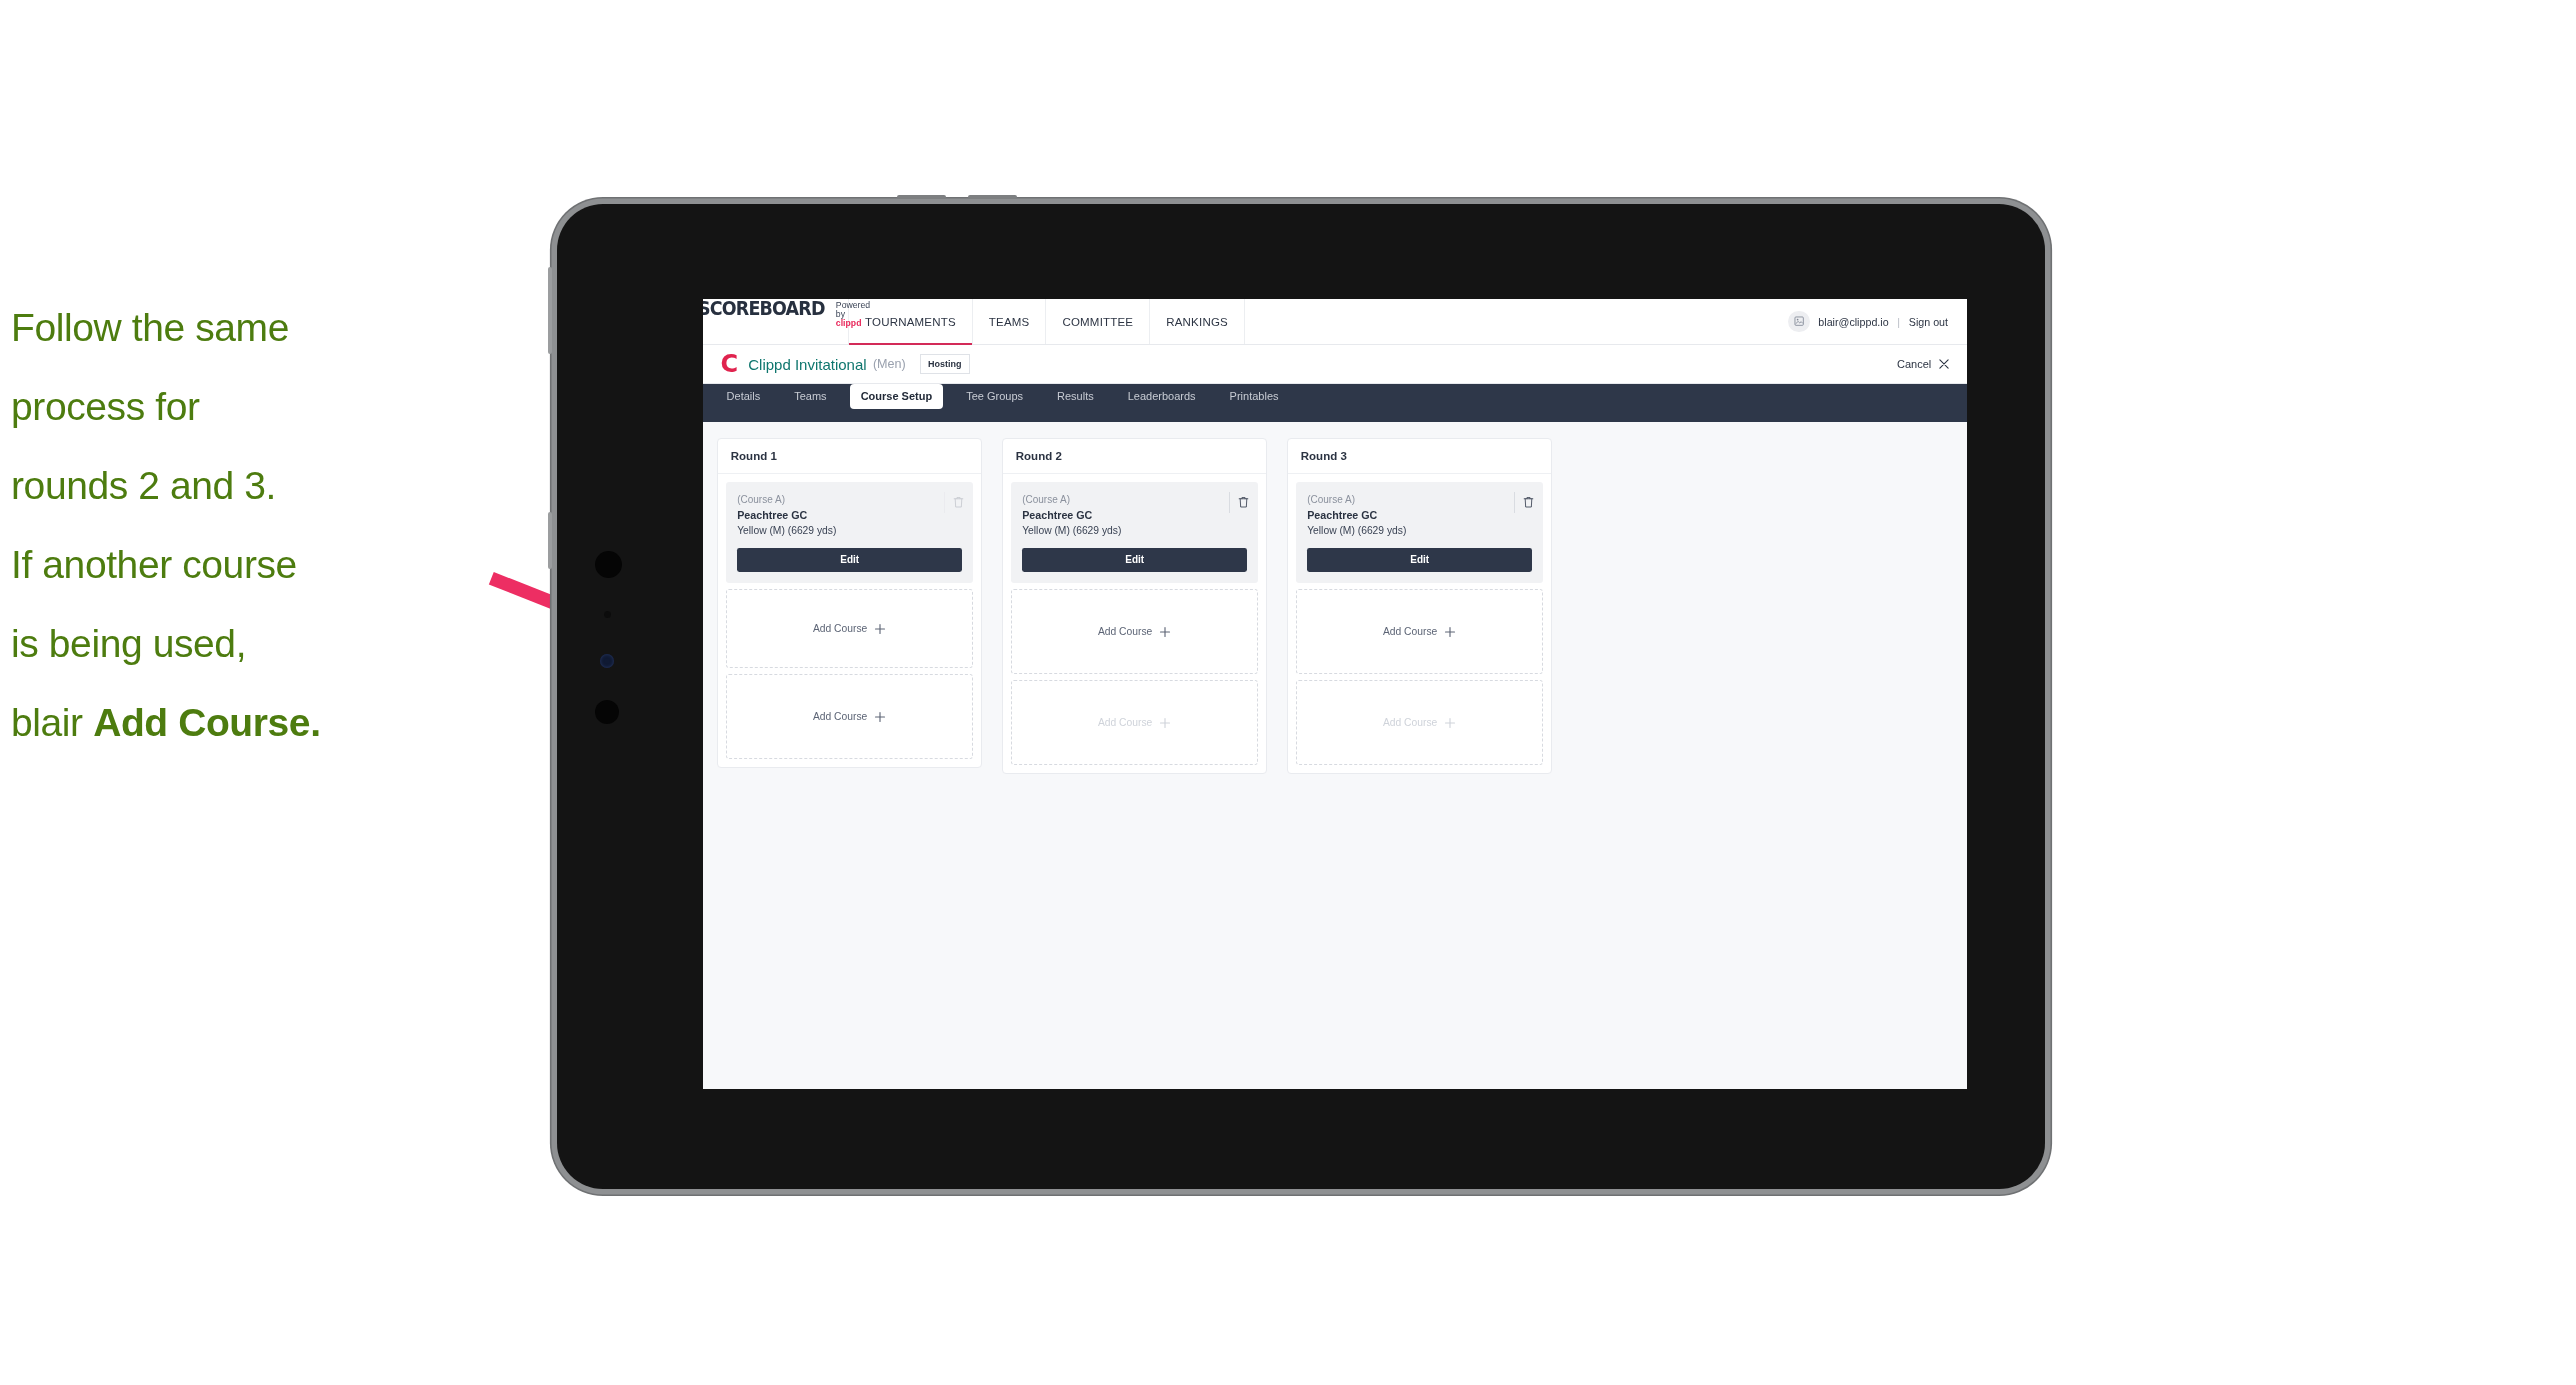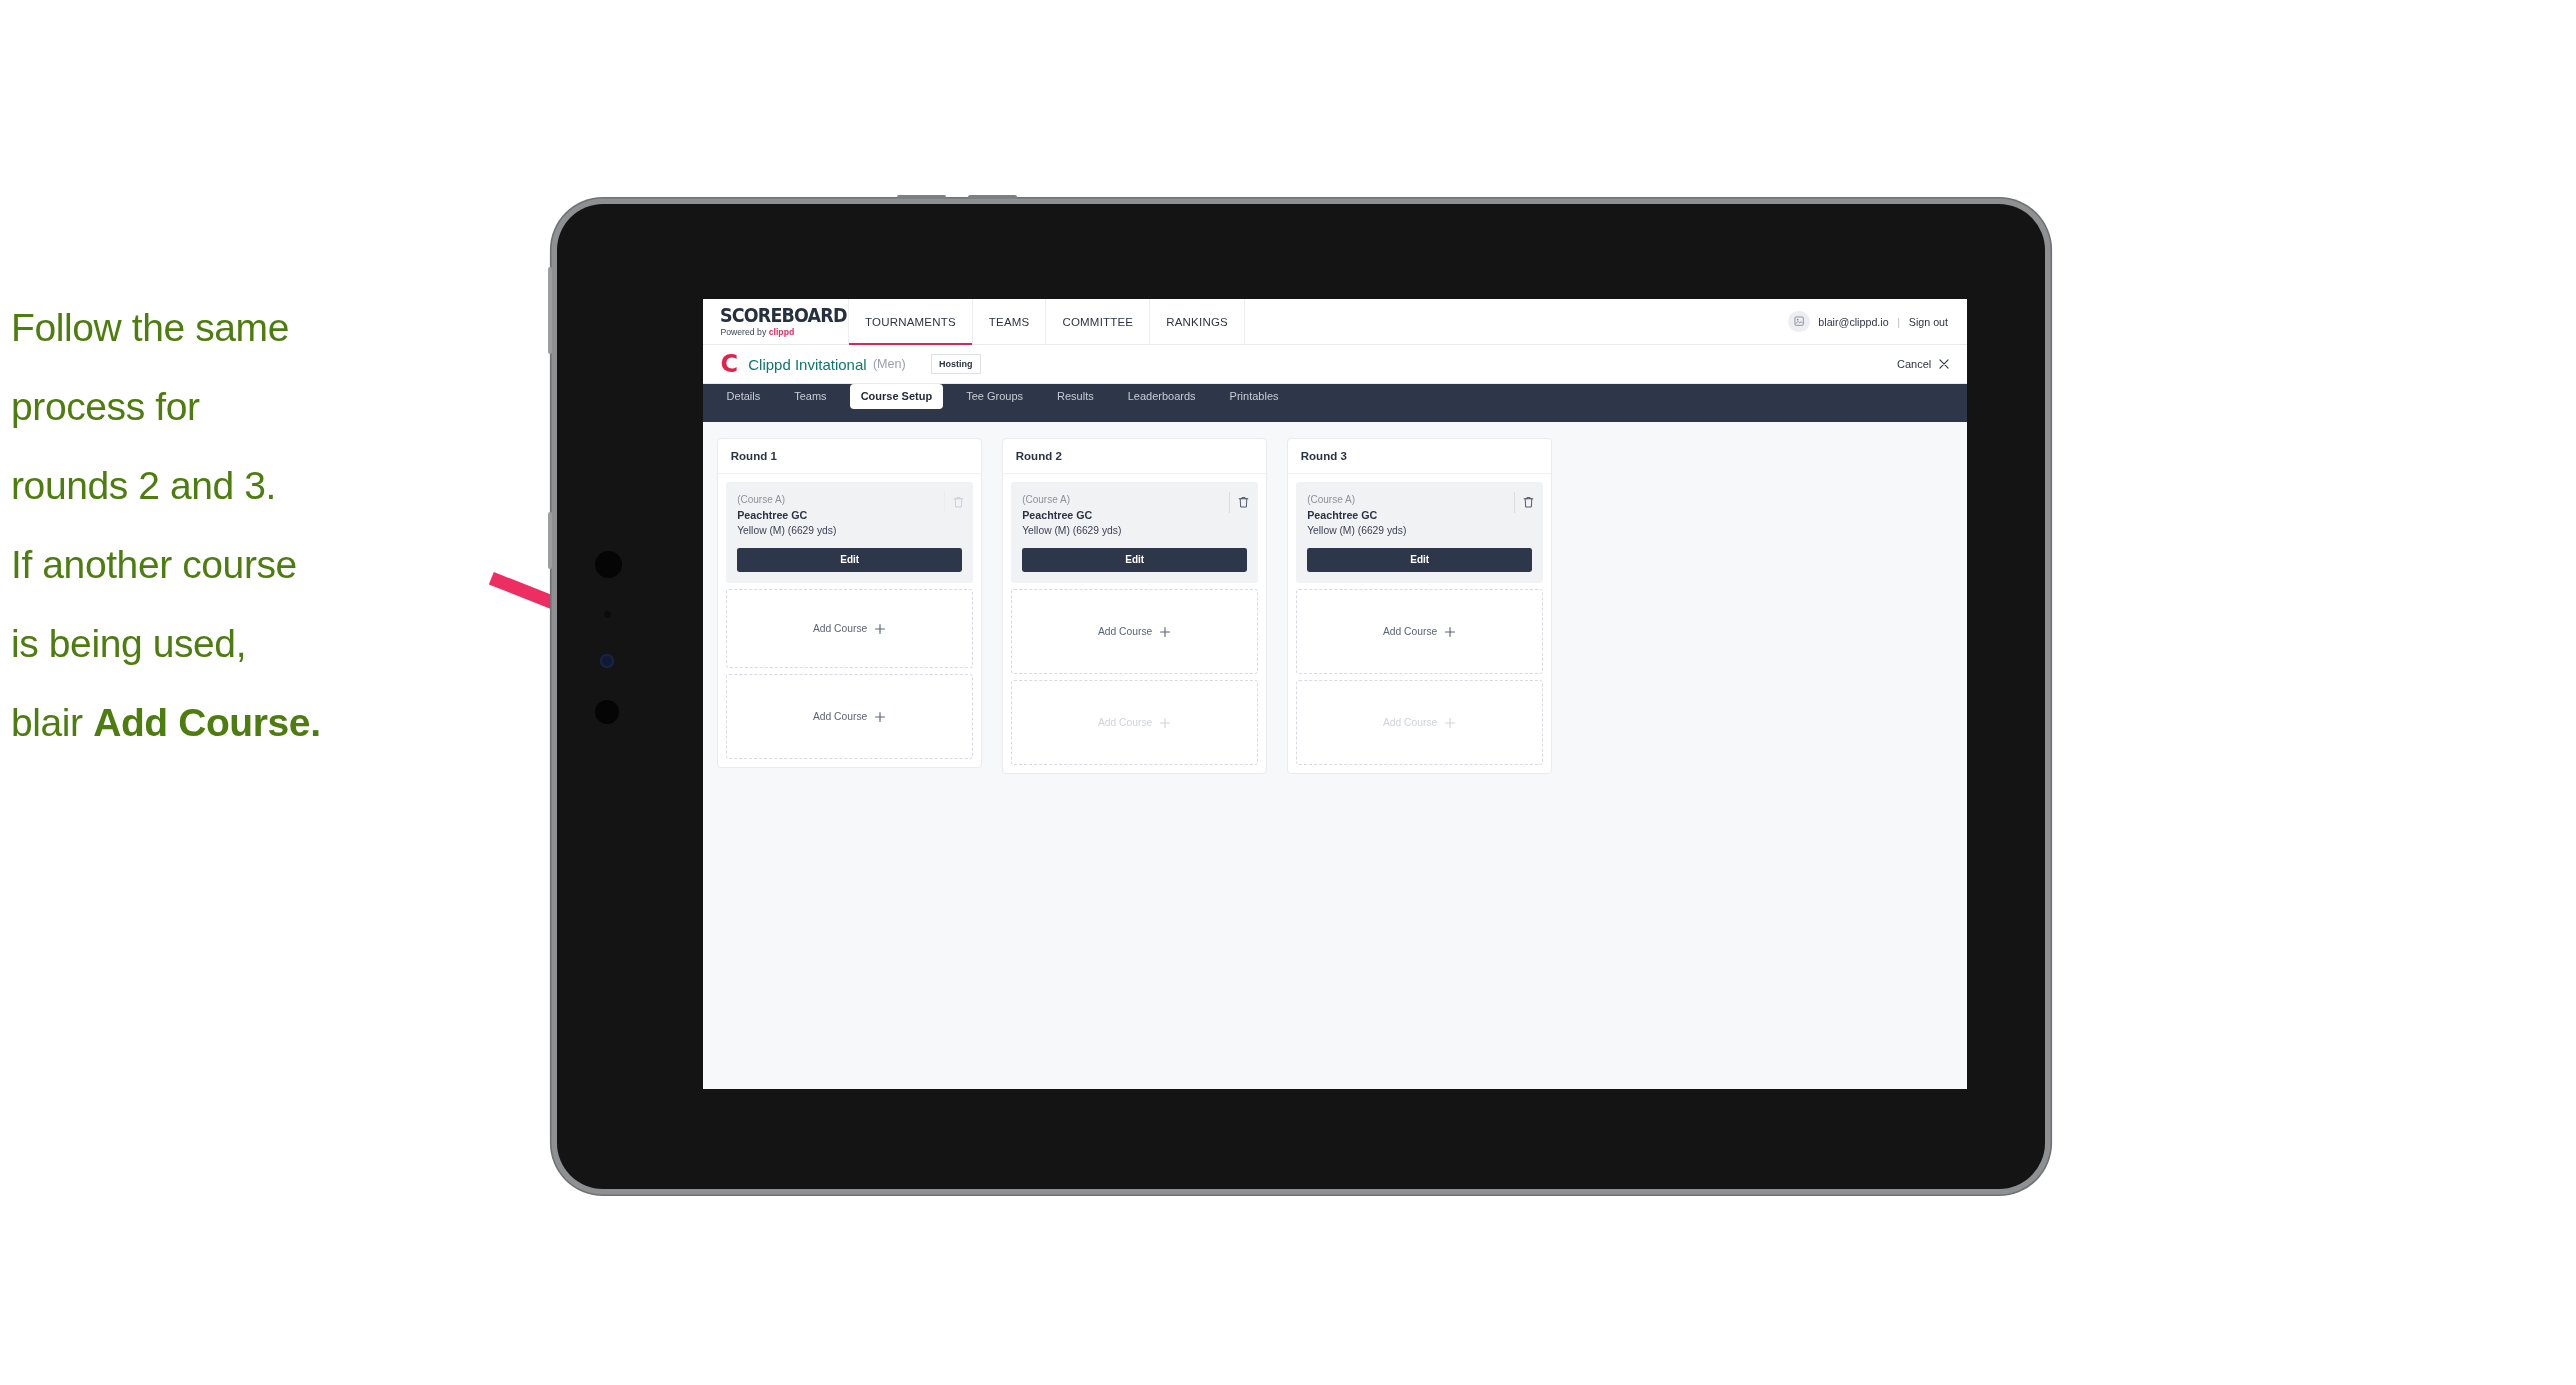--- a/index.html
+++ b/index.html
@@ -60,21 +60,21 @@
     overflow: hidden;
   }
 
   
   #topnav {
     height: 46px; background:#ffffff;
     display:flex; align-items:stretch;
     border-bottom: 0.8px solid #e7e9ed;
   }
   #brand {
-    width: 146px; display:flex; flex-direction:column; justify-content:center;
+    width: 146px; display:flex; justify-content:center;
     padding-left: 17.4px; border-right:0.8px solid #eceef1;
   }
   #brand .wordmark {
     font-family: "DejaVu Sans", sans-serif;
     font-weight: 700; font-size: 19px; letter-spacing:-0.9px;
     color:#27303f; transform: scaleX(0.92); transform-origin: left center;
     line-height: 1;
   }
   #brand .powered {
     font-size: 8.7px; color:#3b4456; margin-top:2.4px; line-height:1;
@@ -108,21 +108,21 @@
     height: 39px; background:#fff; display:flex; align-items:center;
     padding: 0 17.4px; border-bottom:0.8px solid #e7e9ed;
   }
   #tbar .clogo {
     font-family:"DejaVu Sans", sans-serif; font-weight:700; font-size:24px;
     color:#e0234e; line-height:1; margin-right:11px; letter-spacing:-0.8px;
   }
   #tbar .tname { font-size:15px; color:#0f766e; }
   #tbar .tgender { font-size:12.6px; color:#9aa1ae; margin-left:6.3px; }
   #tbar .badge {
-    margin-left:25px; font-size:9px; font-weight:700; color:#2b3342;
+    margin-left:14px; font-size:9px; font-weight:700; color:#2b3342;
     border:0.8px solid #dfe2e7; border-radius:0; padding:4px 7.1px; background:#fff;
   }
   #tbar .spacer { flex:1; }
   #tbar .cancel {
     font-size:11px; color:#2b3342; display:flex; align-items:center; gap:6.3px; cursor:pointer;
   }
 
   
   #tabs {
     height: 38px; background:#2e3749; display:flex; align-items:flex-start;

